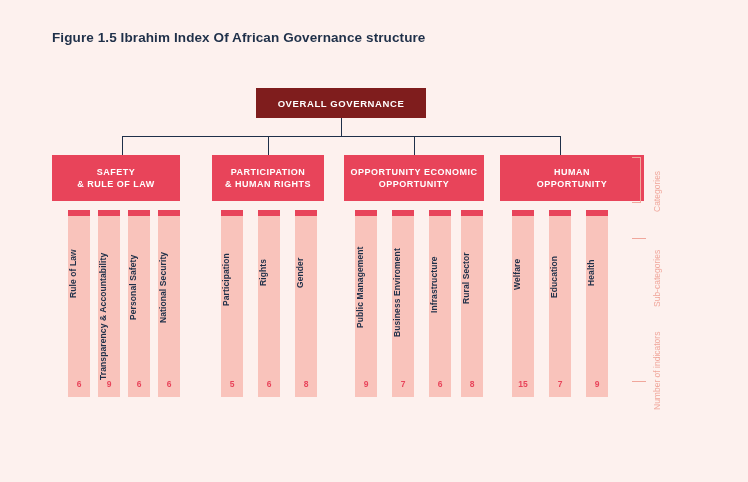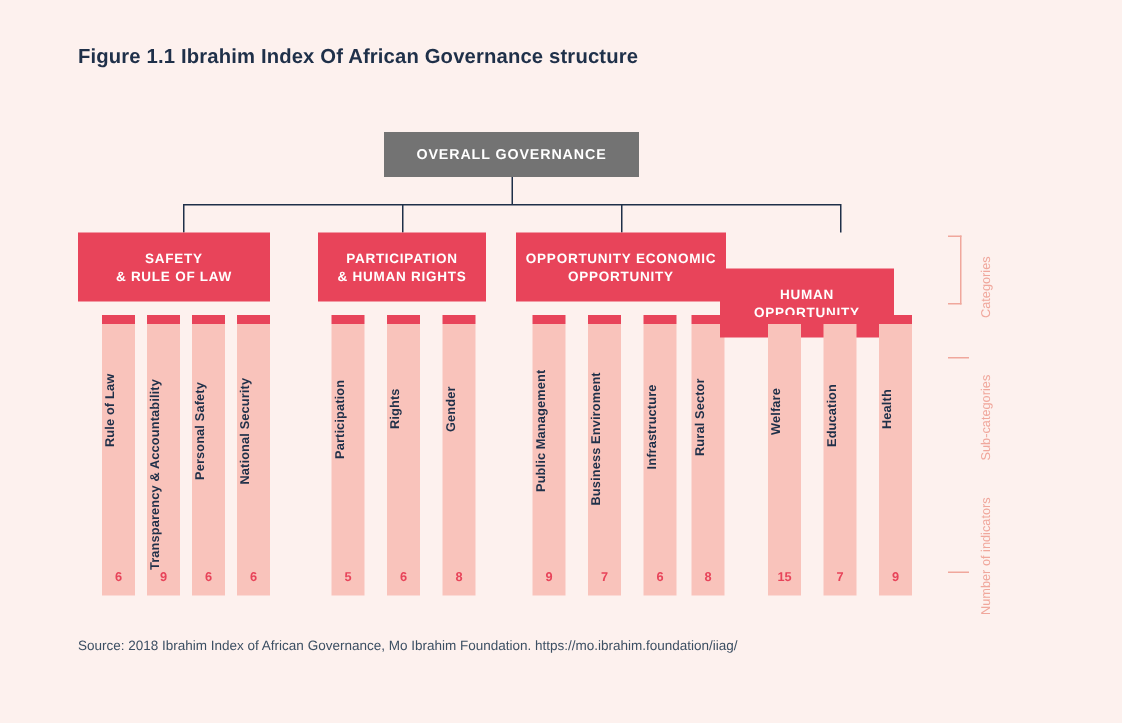--- a/index.html
+++ b/index.html
@@ -35,21 +35,21 @@
     font-size: 9px;
     color: #3c4f63;
   }
   
   .root-box {
     position: absolute;
     left: 256px;
     top: 88px;
     width: 170px;
     height: 30px;
-    background: #737373;
+    background: #7f1d1d;
     color: #ffffff;
     font-size: 9.5px;
     font-weight: bold;
     letter-spacing: 0.6px;
     display: flex;
     align-items: center;
     justify-content: center;
     text-align: center;
   }
   
@@ -127,21 +127,21 @@
     position: absolute;
     background: #f0a79c;
     height: 1px;
   }
 </style>
 </head>
 <body>
 
 <div id="figure-root">
 
-  <div class="fig-title">Figure 1.1 Ibrahim Index Of African Governance structure</div>
+  <div class="fig-title">Figure 1.5 Ibrahim Index Of African Governance structure</div>
 
   <div class="root-box">OVERALL GOVERNANCE</div>
 
   <div class="line vline" style="left:341px; top:118px; height:18px;"></div>
   <div class="line hline" style="left:122px; top:136px; width:438px;"></div>
   <div class="line vline" style="left:122px; top:136px; height:19px;"></div>
   <div class="line vline" style="left:268px; top:136px; height:19px;"></div>
   <div class="line vline" style="left:414px; top:136px; height:19px;"></div>
   <div class="line vline" style="left:560px; top:136px; height:19px;"></div>
 
@@ -212,21 +212,21 @@
   <div class="sub-bar" style="left:429px; top:216px; height:181px;"></div>
   <div class="sub-cap" style="left:429px; top:210px;"></div>
   <div class="sub-label" style="left:439px; top:303px;">Infrastructure</div>
   <div class="sub-count" style="left:429px; top:379px;">6</div>
 
   <div class="sub-bar" style="left:461px; top:216px; height:181px;"></div>
   <div class="sub-cap" style="left:461px; top:210px;"></div>
   <div class="sub-label" style="left:471px; top:294px;">Rural Sector</div>
   <div class="sub-count" style="left:461px; top:379px;">8</div>
 
-  <div class="cat-box" style="left:480px; width:116px;margin-top:24px;">
+  <div class="cat-box" style="left:500px; width:144px;">
     <div>
       <span>HUMAN</span>
       <span>OPPORTUNITY</span>
     </div>
   </div>
   <div class="sub-bar" style="left:512px; top:216px; height:181px;"></div>
   <div class="sub-cap" style="left:512px; top:210px;"></div>
   <div class="sub-label" style="left:522px; top:280px;">Welfare</div>
   <div class="sub-count" style="left:512px; top:379px;">15</div>
 
@@ -242,15 +242,14 @@
 
   <div class="axis-brace" style="left:632px; top:157px; width:8px; height:44px;"></div>
   <div class="axis-label" style="left:662px; top:202px;">Categories</div>
 
   <div class="axis-tick" style="left:632px; top:238px; width:14px;"></div>
   <div class="axis-label" style="left:662px; top:297px;">Sub-categories</div>
 
   <div class="axis-tick" style="left:632px; top:381px; width:14px;"></div>
   <div class="axis-label" style="left:662px; top:400px;">Number of indicators</div>
 
-  <div class="source-note">Source: 2018 Ibrahim Index of African Governance, Mo Ibrahim Foundation. https://mo.ibrahim.foundation/iiag/</div>
 
 </div>
 
 </body></html>

